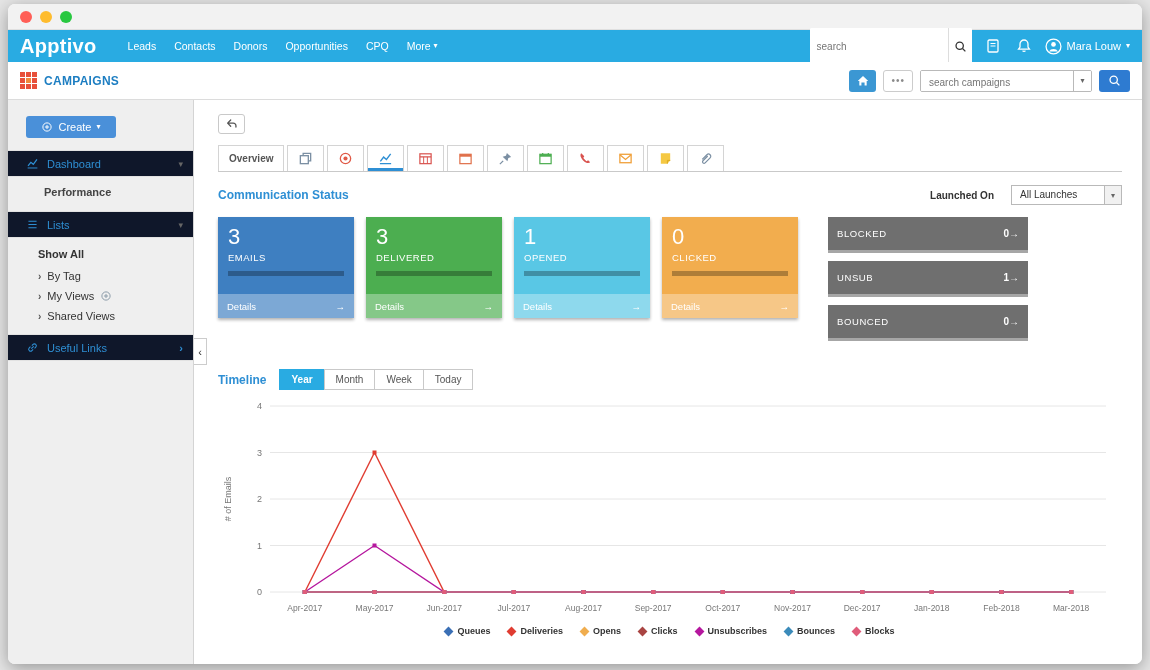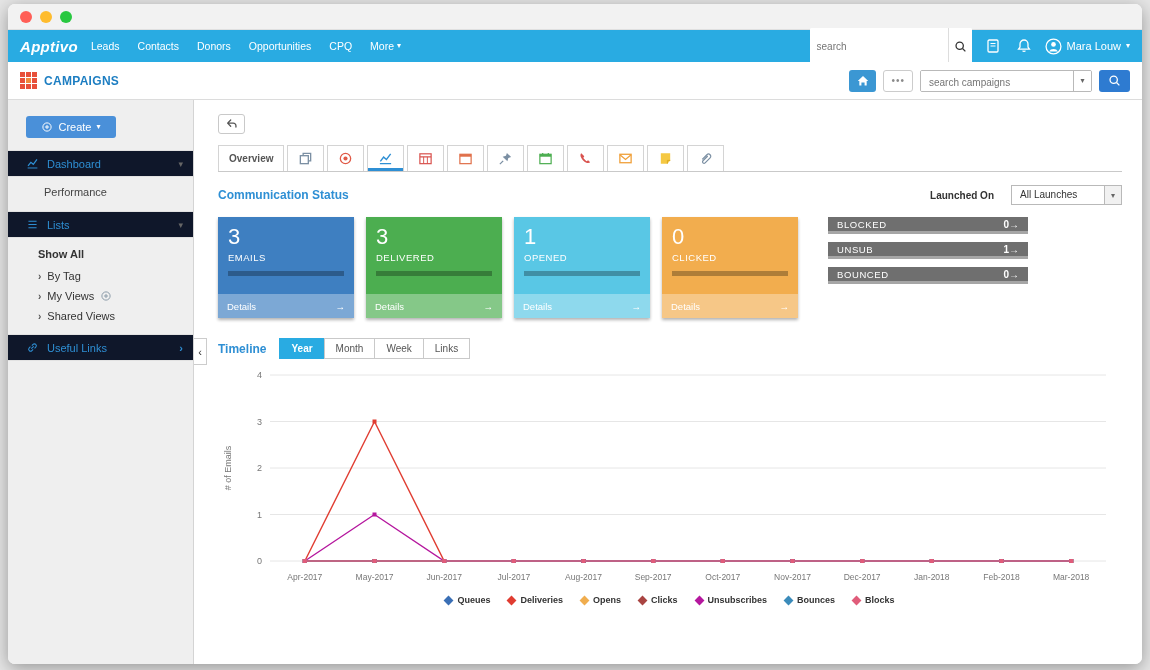--- a/index.html
+++ b/index.html
@@ -13,21 +13,21 @@
     border-radius:7px;box-shadow:0 4px 18px rgba(0,0,0,.35);overflow:hidden;
     display:flex;flex-direction:column;}
   
   .titlebar{height:26px;background:#f2f2f2;border-bottom:1px solid #e0e0e0;
     display:flex;align-items:center;padding-left:12px;gap:8px;flex:0 0 auto;}
   .dot{width:12px;height:12px;border-radius:50%;display:inline-block;cursor:pointer;}
   .dot.red{background:#ff5f57}.dot.yellow{background:#febc2e}.dot.green{background:#28c840}
   
   .topnav{height:32px;background:#29abe2;display:flex;align-items:center;
     padding:0 12px;color:#fff;flex:0 0 auto;}
-  .brand{font-size:15px;font-weight:bold;margin-right:4px;letter-spacing:.3px;cursor:pointer;font-style:italic;}
+  .brand{font-size:20px;font-weight:bold;margin-right:22px;letter-spacing:.3px;cursor:pointer;}
   .nav-items{display:flex;}
   .nav-item{font-size:10.5px;padding:0 9px;line-height:32px;cursor:pointer;white-space:nowrap;display:flex;align-items:center;gap:3px;}
   .caret{font-size:8px;line-height:1;}
   .topnav-right{margin-left:auto;display:flex;align-items:center;gap:11px;}
   .tn-search{display:flex;height:36px;border-radius:2px;overflow:hidden;background:#fff;}
   .tn-search input{border:none;outline:none;width:138px;font-size:10px;padding:0 7px;color:#333;}
   .tn-search button{width:24px;border:none;border-left:1px solid #ddd;background:#fff;display:flex;align-items:center;justify-content:center;cursor:pointer;color:#333;}
   .tn-icon{width:20px;height:20px;display:flex;align-items:center;justify-content:center;cursor:pointer;position:relative;}
   .user{display:flex;align-items:center;gap:5px;font-size:11px;cursor:pointer;}
   
@@ -51,21 +51,21 @@
     display:flex;align-items:center;justify-content:center;cursor:pointer;}
   
   .body-row{flex:1;display:flex;position:relative;min-height:0;}
   .sidebar{width:186px;background:#efefef;border-right:1px solid #d4d4d4;position:relative;font-size:11px;flex:0 0 auto;}
   .create-btn{margin:16px 0 0 18px;width:90px;height:22px;background:#4a90d9;border:none;
     border-radius:3px;color:#fff;font-size:11px;display:flex;align-items:center;justify-content:center;gap:5px;cursor:pointer;}
   .side-row{height:27px;background:#0f172a;border-top:1px solid #e2e2e2;border-bottom:1px solid #e2e2e2;
     display:flex;align-items:center;padding:0 10px 0 18px;color:#2e8fd4;gap:8px;cursor:pointer;}
   .side-row .chev{margin-left:auto;color:#666;font-size:9px;}
   .mt12{margin-top:12px;}
-  .side-plain{padding:9px 0 1px 36px;color:#444;cursor:pointer;}
+  .side-plain{padding:9px 0 1px 36px;color:#444;cursor:pointer;font-weight:bold;}
   .show-all{font-weight:bold;color:#333;padding:10px 0 2px 30px;cursor:pointer;}
   .tree-item{padding:8px 0 0 30px;color:#333;display:flex;align-items:center;gap:6px;cursor:pointer;}
   .tree-chev{font-weight:bold;font-size:10px;color:#555;}
   .useful-row{margin-top:12px;}
   .useful-row .chev-r{margin-left:auto;color:#2e8fd4;font-weight:bold;font-size:11px;}
   .collapse-handle{position:absolute;left:186px;top:238px;width:13px;height:27px;background:#fff;
     border:1px solid #ccc;border-left:none;display:flex;align-items:center;justify-content:center;
     font-size:11px;color:#333;cursor:pointer;z-index:5;}
   
   .content{flex:1;background:#fff;padding:14px 20px 0 24px;display:flex;flex-direction:column;overflow:hidden;}
@@ -91,21 +91,21 @@
     box-shadow:0 2px 3px rgba(0,0,0,.3);cursor:default;}
   .card-inner{padding:8px 10px 0;}
   .card-value{font-size:22px;line-height:1.1;}
   .card-label{font-size:9.5px;letter-spacing:.5px;margin-top:3px;}
   .card-bar{height:5px;background:rgba(0,0,0,.28);margin-top:8px;}
   .card-footer{position:absolute;left:0;right:0;bottom:0;height:24px;background:rgba(255,255,255,.32);
     display:flex;align-items:center;justify-content:space-between;padding:0 9px;font-size:9.5px;cursor:pointer;}
   .card-emails{background:#3e7fc1}.card-delivered{background:#4cae50}
   .card-opened{background:#59c7e5}.card-clicked{background:#f2ad4e}
   .side-stats{margin-left:18px;width:200px;}
-  .stat-bar{height:14px;background:#6f6f6f;box-shadow:0 3px 0 rgba(0,0,0,.35);margin-bottom:11px;
+  .stat-bar{height:33px;background:#6f6f6f;box-shadow:0 3px 0 rgba(0,0,0,.35);margin-bottom:11px;
     display:flex;align-items:center;padding:0 9px;color:#fff;cursor:pointer;}
   .stat-label{font-size:9.5px;letter-spacing:.6px;}
   .stat-value{margin-left:auto;font-size:10px;font-weight:bold;display:flex;align-items:center;}
   
   .timeline-header{display:flex;align-items:center;margin-top:20px;gap:14px;}
   .tl-tabs{display:flex;}
   .tl-tab{height:21px;padding:0 11px;border:1px solid #c9c9c9;background:#fff;font-size:10px;
     color:#555;display:flex;align-items:center;margin-left:-1px;cursor:pointer;}
   .tl-tab.active{background:#29abe2;color:#fff;border-color:#29abe2;font-weight:bold;}
   .chart-wrap{margin-top:8px;}
@@ -461,21 +461,21 @@
           </div>
         </div>
       </div>
 
       <div class="timeline-header">
         <h2 class="sec-title">Timeline</h2>
         <div class="tl-tabs">
           <div class="tl-tab active">Year</div>
           <div class="tl-tab">Month</div>
           <div class="tl-tab">Week</div>
-          <div class="tl-tab">Links</div>
+          <div class="tl-tab">Today</div>
         </div>
       </div>
 
       <div class="chart-wrap">
         <svg id="timeline-chart" width="900" height="222">
             <line x1="52" x2="888" y1="194" y2="194" stroke="#e6e6e6" stroke-width="1"></line>
             <text x="44" y="197" text-anchor="end" font-size="9" fill="#777">0</text>
             <line x1="52" x2="888" y1="147.5" y2="147.5" stroke="#e6e6e6" stroke-width="1"></line>
             <text x="44" y="150.5" text-anchor="end" font-size="9" fill="#777">1</text>
             <line x1="52" x2="888" y1="101" y2="101" stroke="#e6e6e6" stroke-width="1"></line>

